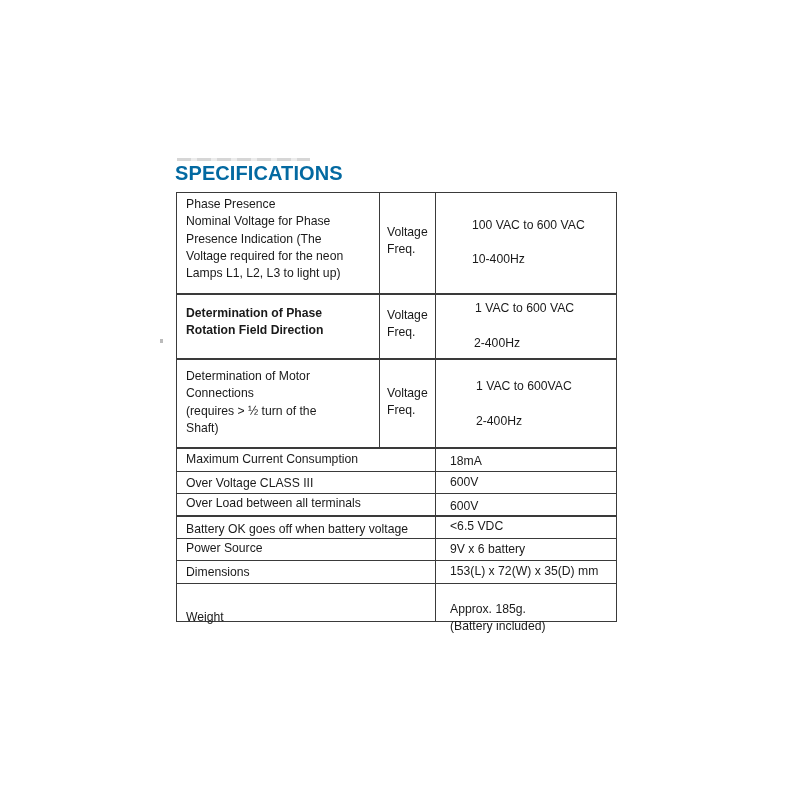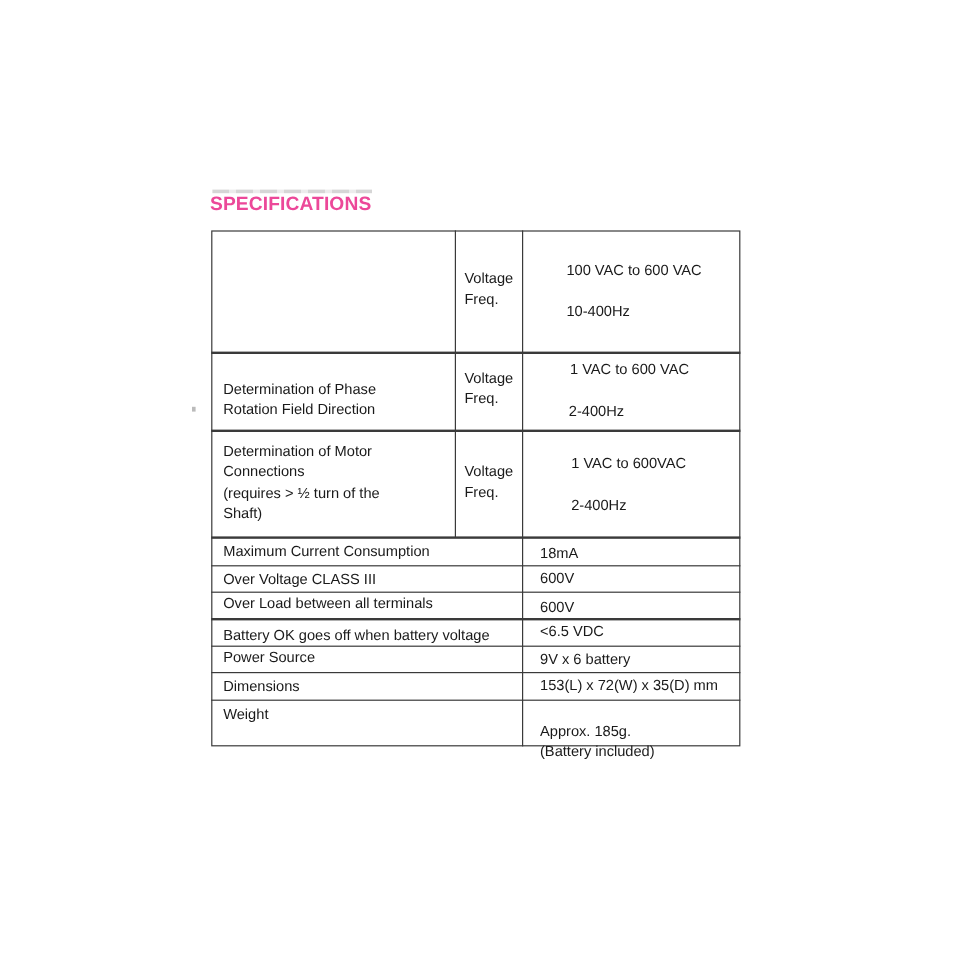--- a/index.html
+++ b/index.html
@@ -1,21 +1,21 @@
 <!DOCTYPE html>
 <html><head>
 <meta charset="utf-8">
 <style>
   html, body { margin:0; padding:0; background:#ffffff; }
   body { width:800px; height:800px; position:relative; overflow:hidden;
          font-family:"Liberation Sans", sans-serif; color:#1a1a1a; }
   .topbar { position:absolute; left:177px; top:158px; width:133px; height:3px;
             background:repeating-linear-gradient(90deg,#d6d6d6 0 14px,#ececec 14px 20px); }
-  .title { position:absolute; left:175px; top:162px; font-size:16px; font-weight:bold;
-           color:#ec4899; letter-spacing:0.1px; }
+  .title { position:absolute; left:175px; top:162px; font-size:20px; font-weight:bold;
+           color:#0369a1; letter-spacing:0.1px; }
   .dot { position:absolute; left:160px; top:339px; width:3px; height:4px; background:#bbb; }
   .tbl { position:absolute; left:176px; top:192px; width:441px; height:430px; }
   .cell { position:absolute; box-sizing:border-box; font-size:12.2px; line-height:17.3px; }
   .hline { position:absolute; left:0; width:441px; height:1px; background:#3a3a3a; }
   .vline { position:absolute; width:1px; background:#3a3a3a; }
   .outer { position:absolute; inset:0; border:1px solid #3a3a3a; box-sizing:border-box; }
   .thick { height:2px; }
 </style>
 </head>
 <body>
@@ -33,28 +33,35 @@
   <div class="hline thick" style="top:101px;"></div>
   <div class="hline thick" style="top:166px;"></div>
   <div class="hline thick" style="top:255px;"></div>
   <div class="hline" style="top:279px;"></div>
   <div class="hline" style="top:301px;"></div>
   <div class="hline thick" style="top:323px;"></div>
   <div class="hline" style="top:346px;"></div>
   <div class="hline" style="top:368px;"></div>
   <div class="hline" style="top:391px;"></div>
 
+  <div class="cell" style="left:10px;top:4px;">
+    <div>Phase Presence</div>
+    <div>Nominal Voltage for Phase</div>
+    <div>Presence Indication (The</div>
+    <div>Voltage required for the neon</div>
+    <div>Lamps L1, L2, L3 to light up)</div>
+  </div>
   <div class="cell" style="left:211px;top:32px;">
     <div>Voltage</div>
     <div>Freq.</div>
   </div>
   <div class="cell" style="left:296px;top:25px;">100 VAC to 600 VAC</div>
   <div class="cell" style="left:296px;top:59px;">10-400Hz</div>
 
-  <div class="cell" style="left:10px;top:124px;">
+  <div class="cell" style="left:10px;top:113px;font-weight:bold;">
     <div>Determination of Phase</div>
     <div>Rotation Field Direction</div>
   </div>
   <div class="cell" style="left:211px;top:115px;">
     <div>Voltage</div>
     <div>Freq.</div>
   </div>
   <div class="cell" style="left:299px;top:108px;">1 VAC to 600 VAC</div>
   <div class="cell" style="left:298px;top:143px;">2-400Hz</div>
 
@@ -82,18 +89,18 @@
 
   <div class="cell" style="left:10px;top:329px;">Battery OK goes off when battery voltage</div>
   <div class="cell" style="left:274px;top:326px;">&lt;6.5 VDC</div>
 
   <div class="cell" style="left:10px;top:348px;">Power Source</div>
   <div class="cell" style="left:274px;top:349px;">9V x 6 battery</div>
 
   <div class="cell" style="left:10px;top:372px;">Dimensions</div>
   <div class="cell" style="left:274px;top:371px;">153(L) x 72(W) x 35(D) mm</div>
 
-  <div class="cell" style="left:10px;top:395px;">Weight</div>
+  <div class="cell" style="left:10px;top:417px;">Weight</div>
   <div class="cell" style="left:274px;top:393px;margin-top:16px;">
     <div>Approx. 185g.</div>
     <div>(Battery included)</div>
   </div>
 </div>
 
 </body></html>

